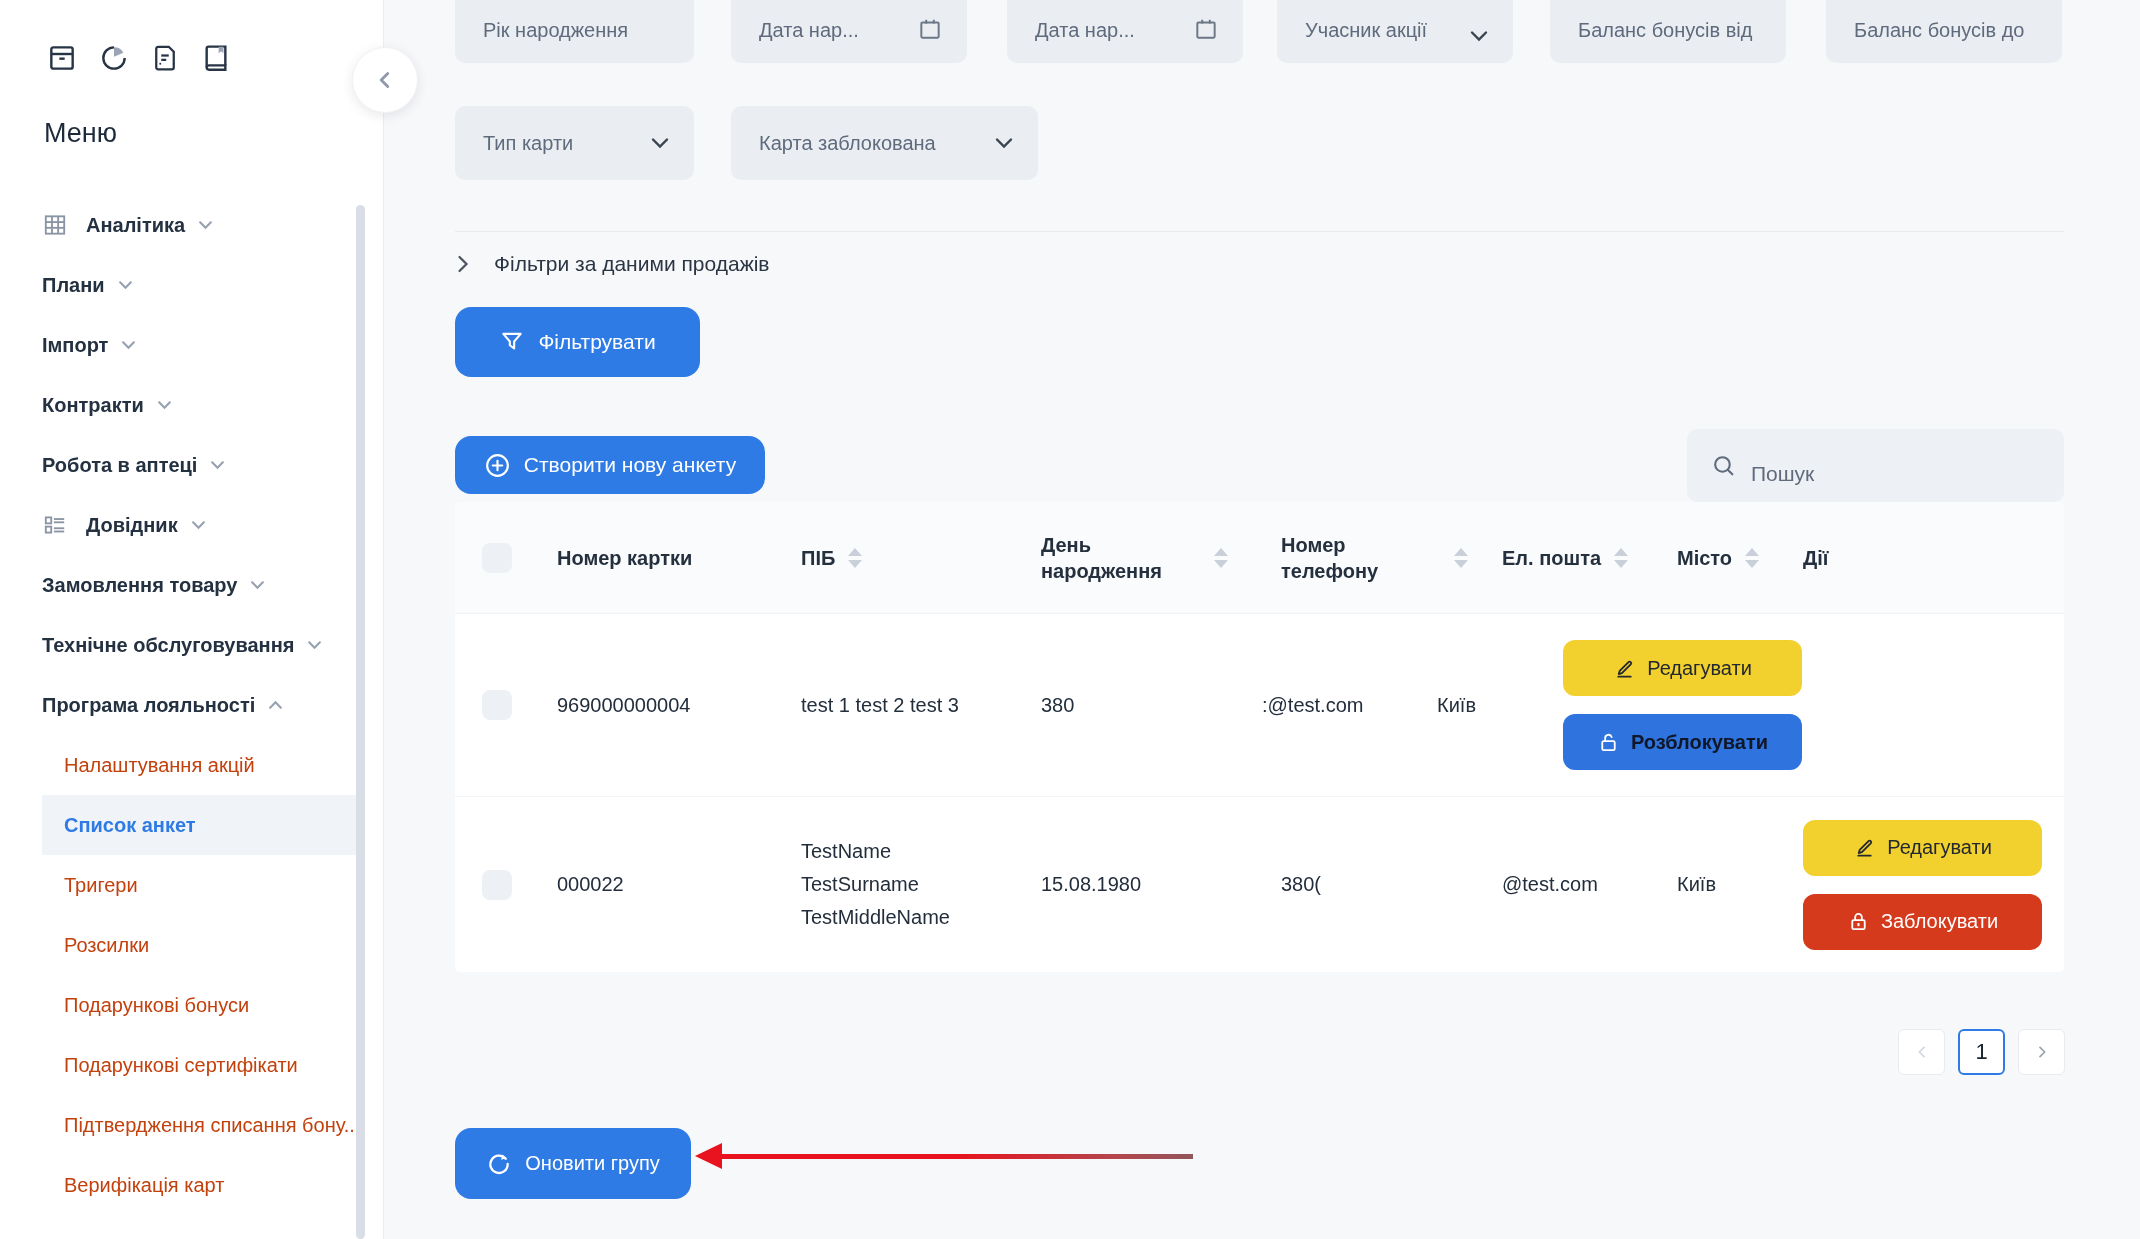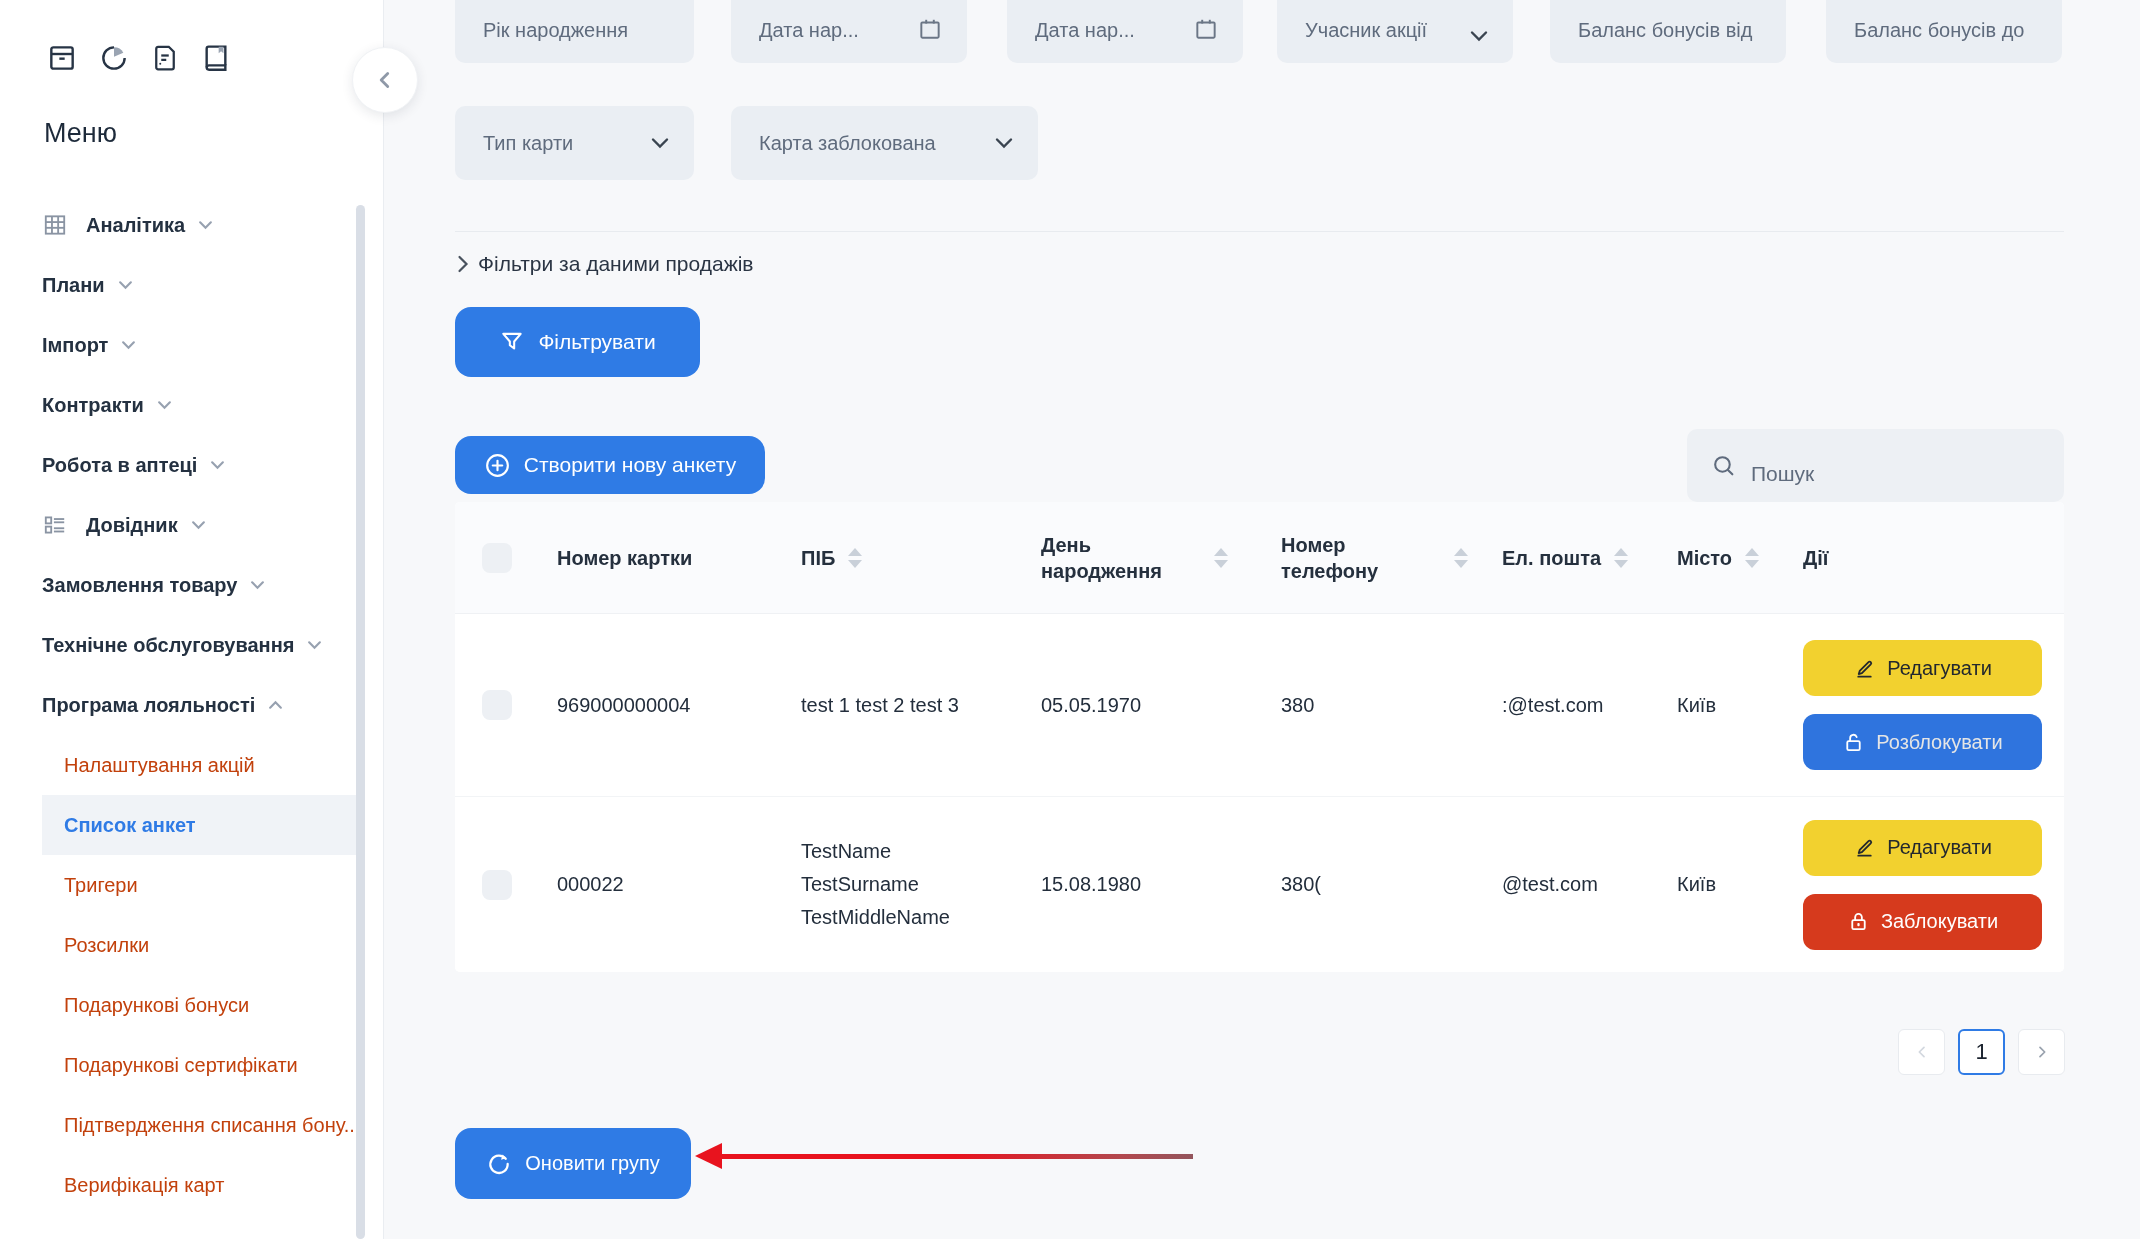--- a/index.html
+++ b/index.html
@@ -30,21 +30,21 @@
   .f-r1{top:-30px;height:93px;align-items:flex-end;padding:0 24px 21px 28px;}
   .f-r2{top:106px;height:74px;align-items:center;padding:0 24px 0 28px;}
   .field input{width:100%;border:0;outline:0;background:transparent;font-family:inherit;
                font-size:20px;color:#5f6b7d;padding:0;}
   .field input::placeholder{color:#5f6b7d;opacity:1;}
   .field .grow{flex:1 1 auto;white-space:nowrap;overflow:hidden;}
   .field-icon{flex:none;color:#6b7686;margin-left:10px;}
   .sel-chev{flex:none;color:#3a4450;margin-left:10px;}
 
   .divider{position:absolute;left:455px;top:231px;width:1609px;height:1px;background:#e8ebef;}
-  .sales-toggle{position:absolute;left:457px;top:248px;height:32px;display:flex;align-items:center;gap:9px;
+  .sales-toggle{position:absolute;left:457px;top:248px;height:32px;display:flex;align-items:center;gap:25px;
                 font-size:21px;font-weight:500;color:#2b3544;cursor:pointer;}
   .sales-toggle .chev-r{color:#49525e;}
 
   
   .btn-blue{background:#2f7be5;color:#fff;border:none;border-radius:16px;display:flex;
             align-items:center;justify-content:center;gap:13px;font-family:inherit;cursor:pointer;}
   .btn-filter{position:absolute;left:455px;top:307px;width:245px;height:70px;font-size:21px;}
   .btn-create{position:absolute;left:455px;top:436px;width:310px;height:58px;font-size:21px;}
   .btn-update{position:absolute;left:455px;top:1128px;width:236px;height:71px;font-size:20px;}
 
@@ -77,21 +77,21 @@
   .sort .up{width:0;height:0;border-left:7px solid transparent;border-right:7px solid transparent;
             border-bottom:8px solid #c9d0d9;}
   .sort .down{width:0;height:0;border-left:7px solid transparent;border-right:7px solid transparent;
               border-top:8px solid #c9d0d9;}
   .checkbox{width:30px;height:30px;background:#edf0f4;border-radius:8px;cursor:pointer;flex:none;}
   .name-lines{line-height:33px;}
   .actions-stack{display:flex;flex-direction:column;gap:18px;justify-content:center;}
   .action-btn{width:239px;height:56px;border-radius:12px;border:none;display:flex;align-items:center;
               justify-content:center;gap:11px;font-size:20px;font-weight:500;font-family:inherit;cursor:pointer;}
   .a-yellow{background:#f2d12f;color:#23282e;}
-  .a-blue{background:#2f74de;color:#e5e5e5;}
+  .a-blue{background:#2f74de;color:#0f172a;font-weight:bold;}
   .a-red{background:#d63a1d;color:#fff;}
 
   
   .pg{position:absolute;top:1029px;width:47px;height:46px;box-sizing:border-box;background:#fff;border-radius:6px;
       display:flex;align-items:center;justify-content:center;cursor:pointer;}
   .pg-prev{left:1898px;border:1px solid #e8ebef;color:#d3d8df;}
   .pg-page{left:1958px;border:2px solid #2f7be5;color:#1a222d;font-size:22px;}
   .pg-next{left:2018px;border:1px solid #e8ebef;color:#99a2ae;}
 
   
@@ -433,23 +433,20 @@
 
     <div class="trow r1">
       <div class="cell col-check">
         <div class="checkbox"></div>
       </div>
       <div class="cell col-card">
         <span>969000000004</span>
       </div>
       <div class="cell col-name">
         <span>test 1 test 2 test 3</span>
-      </div>
-      <div class="cell col-bday">
-        <span>05.05.1970</span>
       </div>
       <div class="cell col-phone">
         <span>380</span>
       </div>
       <div class="cell col-email">
         <span>:@test.com</span>
       </div>
       <div class="cell col-city">
         <span>Київ</span>
       </div>

